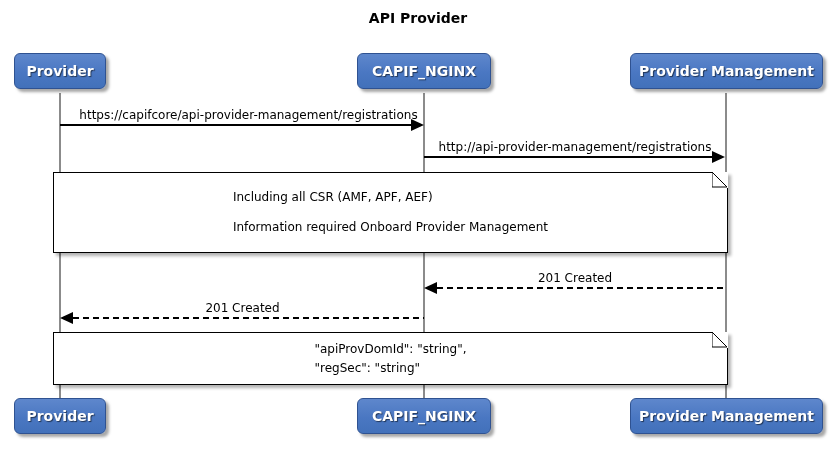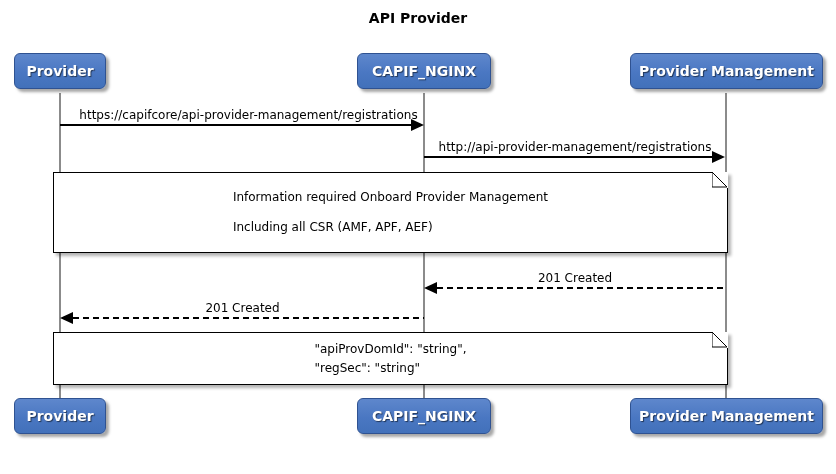--- a/index.html
+++ b/index.html
@@ -77,22 +77,22 @@
   <div class="msg-label" style="left:60px; top:108px; width:365px;padding-left:12px;">https://capifcore/api-provider-management/registrations</div>
   <div class="msg-line" style="left:60px; top:124px; width:353px;"></div>
   <div class="arrowhead right" style="left:411px; top:119px;"></div>
 
   <div class="msg-label" style="left:424px; top:140px; width:302px;">http://api-provider-management/registrations</div>
   <div class="msg-line" style="left:424px; top:156px; width:290px;"></div>
   <div class="arrowhead right" style="left:712px; top:151px;"></div>
 
   <div class="note note1">
     <div class="note-inner">
+      <div class="note-line">Including all CSR (AMF, APF, AEF)</div>
       <div class="note-line">Information required Onboard Provider Management</div>
-      <div class="note-line">Including all CSR (AMF, APF, AEF)</div>
     </div>
     <svg class="fold" width="16" height="16">
       <rect x="0" y="0" width="16" height="16" fill="#ffffff"></rect>
       <polygon points="0,0 15,15 0,15" fill="#ffffff" stroke="#000000" stroke-width="1"></polygon>
     </svg>
   </div>
 
   <div class="msg-label" style="left:424px; top:271px; width:302px;">201 Created</div>
   <div class="msg-line dashed" style="left:437px; top:287px; width:289px;"></div>
   <div class="arrowhead left" style="left:424px; top:282px;"></div>

